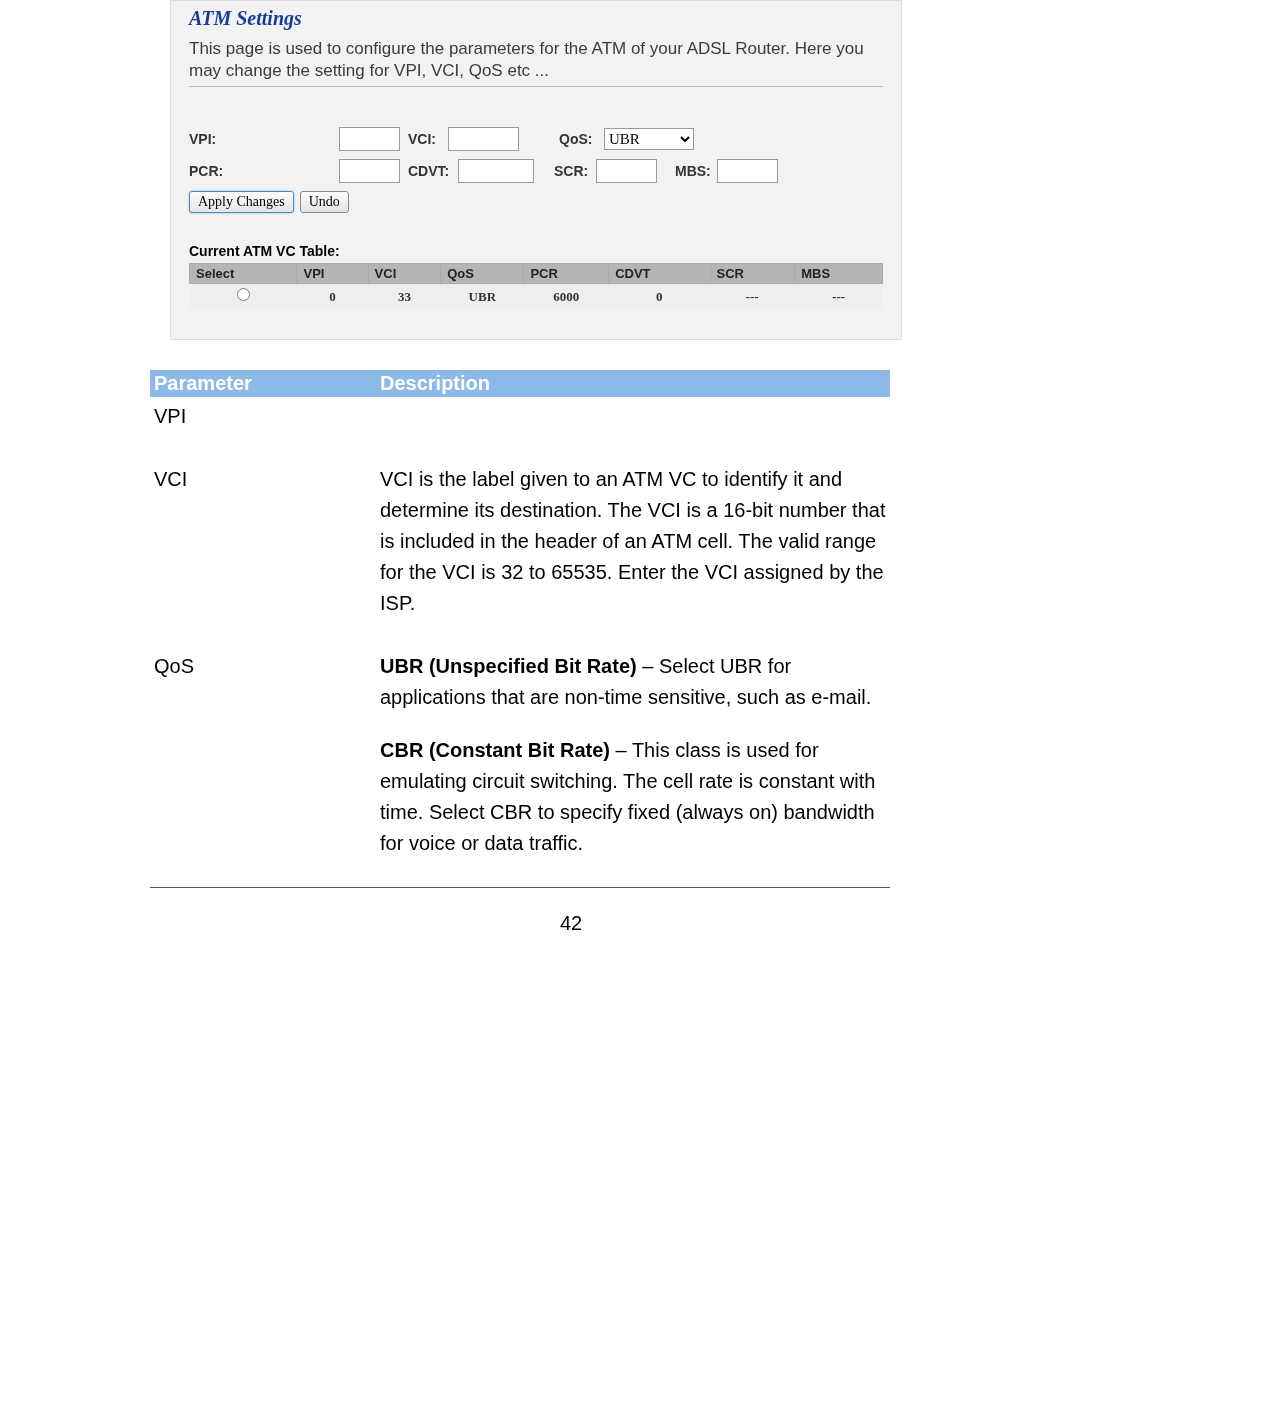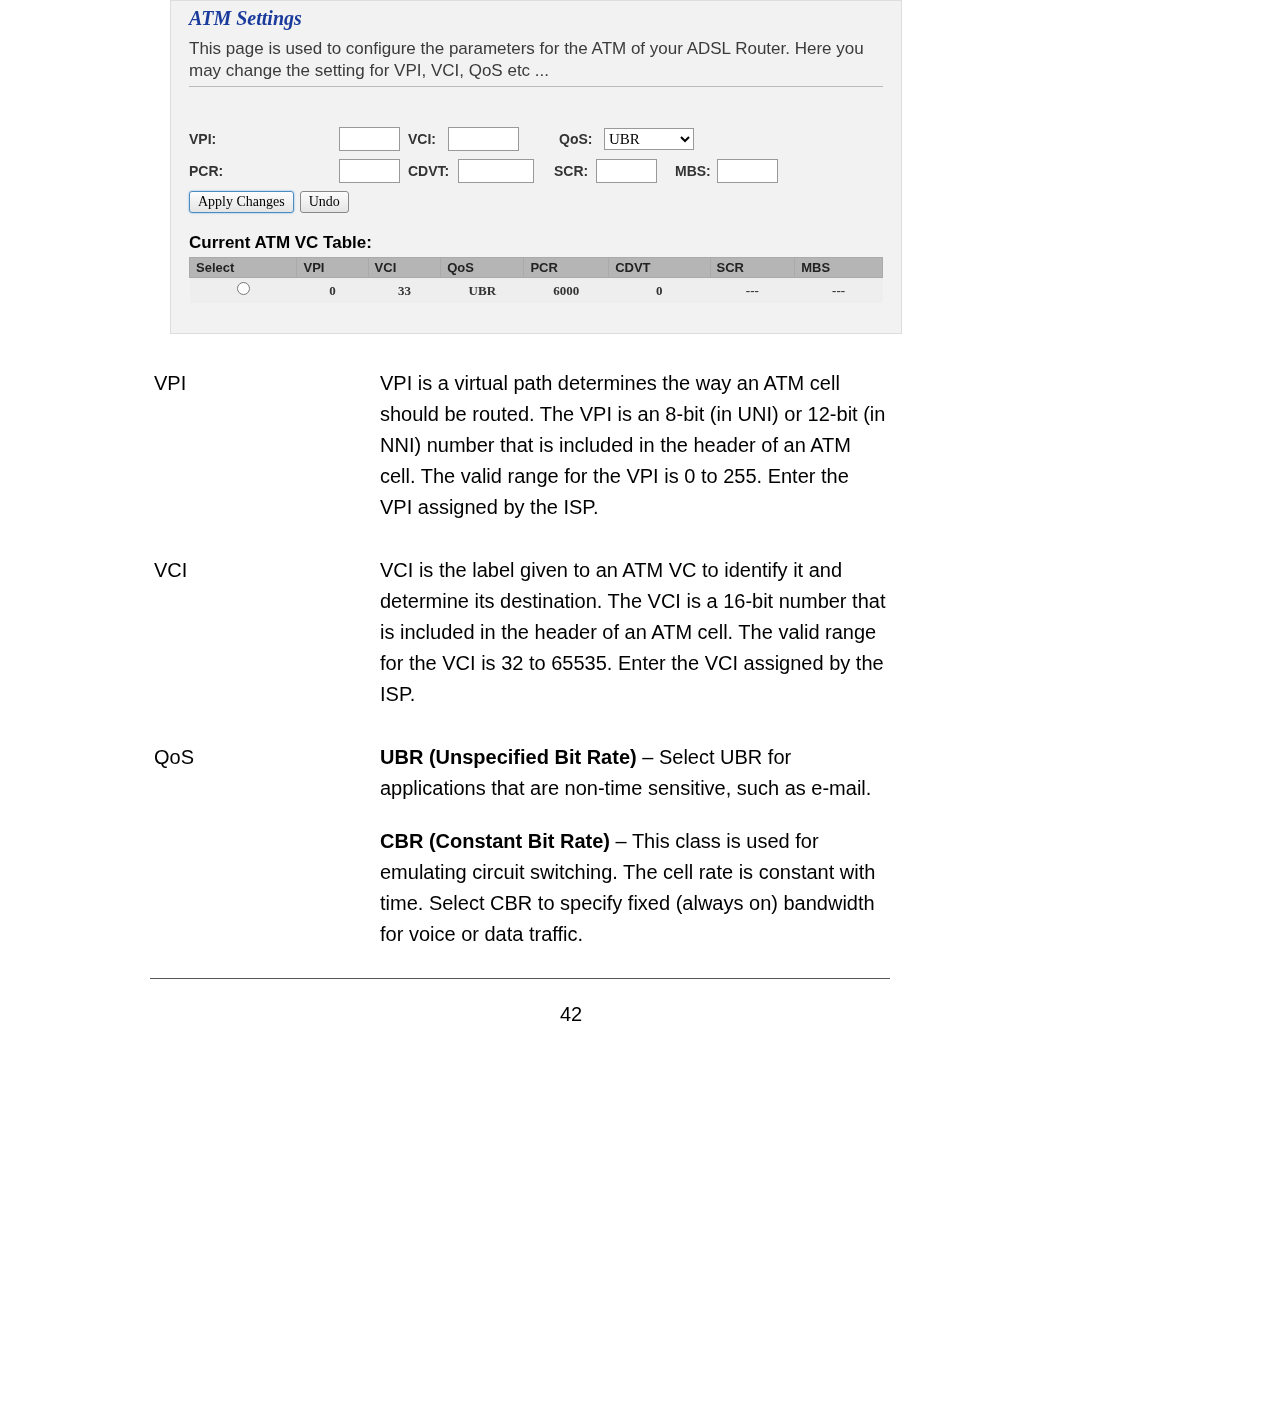--- a/index.html
+++ b/index.html
@@ -79,22 +79,22 @@
     box-shadow: 0 0 2px #6aa8de;
   }
   .btn-row {
     margin-top: 4px;
     padding: 0 8px;
     display: flex;
     gap: 6px;
   }
   .vc-title {
     font-weight: bold;
-    font-size: 17px;
-    margin: 20px 8px 4px 8px;
+    font-size: 14px;
+    margin: 30px 8px 4px 8px;
     color: #000;
   }
   .vc-table {
     border-collapse: collapse;
     width: calc(100% - 16px);
     margin: 0 8px;
   }
   .vc-table th {
     background: #b5b5b5;
     color: #222;
@@ -228,24 +228,27 @@
           <td>6000</td>
           <td>0</td>
           <td>---</td>
           <td>---</td>
         </tr>
       </tbody>
     </table>
   </div>
 
   <div class="doc-table-wrap">
+    <div class="doc-header-row">
+      <div class="doc-header-param">Parameter</div>
+      <div class="doc-header-desc">Description</div>
+    </div>
 
     <div class="doc-row">
       <div class="param">VPI</div>
-      <div class="desc">VPI is a virtual path determines the way an ATM cell should be routed. The VPI is an 8-bit (in UNI) or 12-bit (in NNI) number that is included in the header of an ATM cell. The valid range for the VPI is 0 to 255. Enter the VPI assigned by the ISP.</div>
     </div>
 
     <div class="doc-row">
       <div class="param">VCI</div>
       <div class="desc">VCI is the label given to an ATM VC to identify it and determine its destination. The VCI is a 16-bit number that is included in the header of an ATM cell. The valid range for the VCI is 32 to 65535. Enter the VCI assigned by the ISP.</div>
     </div>
 
     <div class="doc-row">
       <div class="param">QoS</div>
       <div class="desc">

